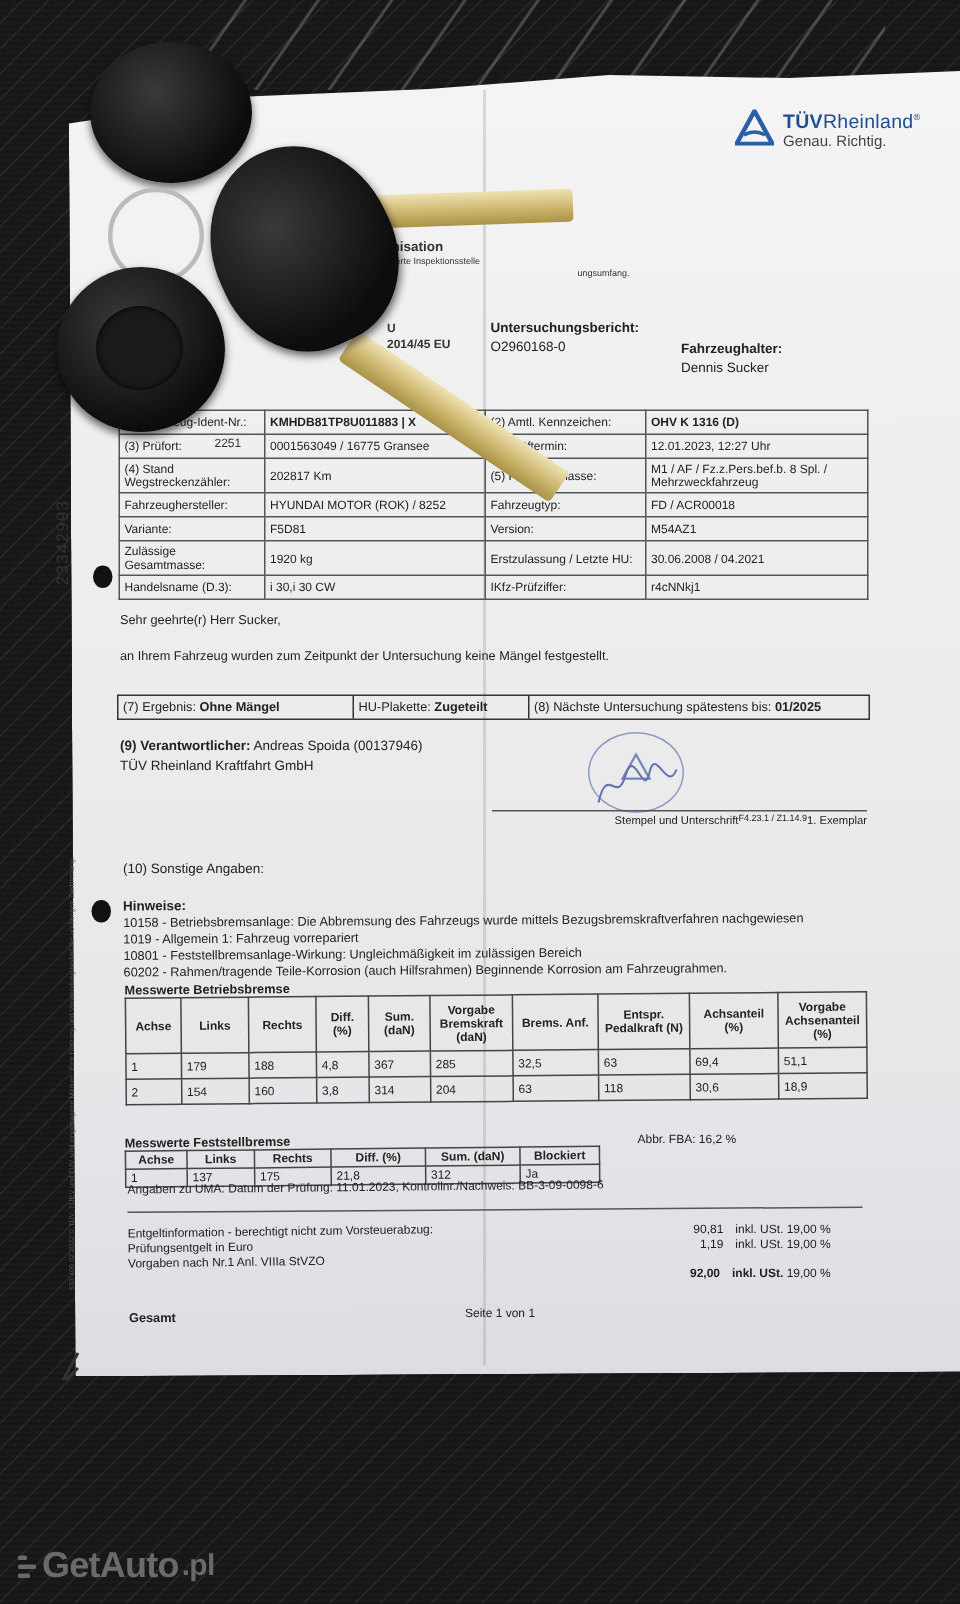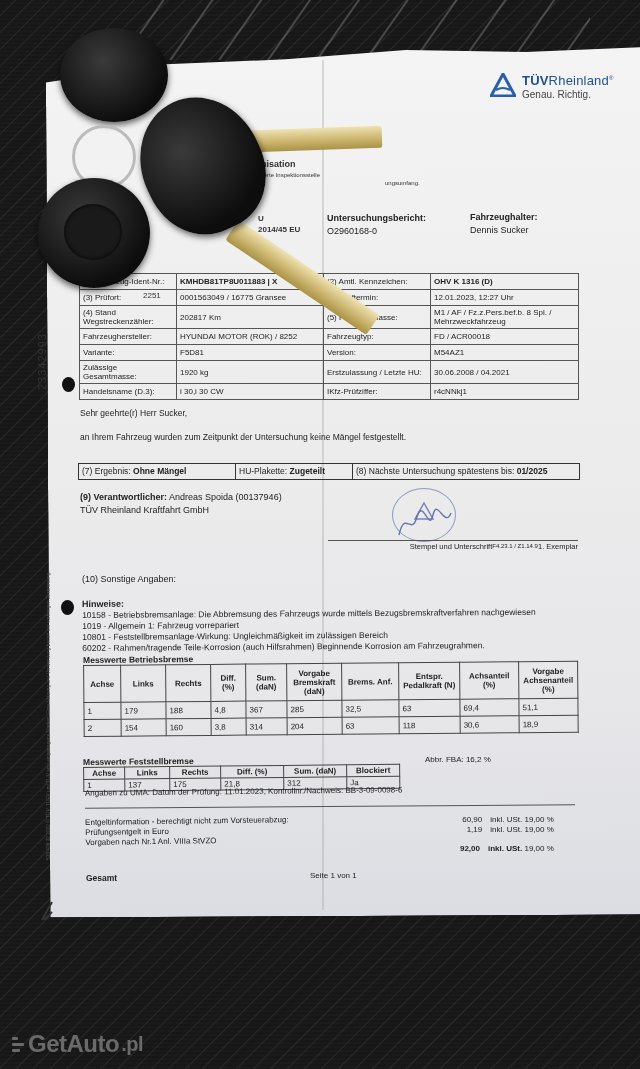--- a/index.html
+++ b/index.html
@@ -104,21 +104,21 @@
 <div class="abs hdr-frag" style="left:256px;top:128px;font-size:6px;">ditierte Inspektionsstelle</div>
 <div class="abs hdr-frag" style="left:385px;top:136px;font-size:6px;">ungsumfang.</div>
 <div class="abs hdr-frag" style="left:258px;top:170px;font-size:8px;font-weight:700;">U</div>
 <div class="abs hdr-frag" style="left:258px;top:181px;font-size:8px;font-weight:700;">2014/45 EU</div>
 <div class="abs hdr-frag" style="left:143px;top:247px;font-size:8px;">2251</div>
 
 <div class="abs" style="left:327px;top:213px;">
   <div class="lbl-b">Untersuchungsbericht:</div>
   <div class="val" style="margin-top:3px">O2960168-0</div>
 </div>
-<div class="abs" style="left:454px;top:212px;margin-left:16px;">
+<div class="abs" style="left:454px;top:227px;">
   <div class="lbl-b">Fahrzeughalter:</div>
   <div class="val" style="margin-top:3px">Dennis Sucker</div>
 </div>
 
 <table class="info">
   <tbody>
     <tr>
       <td style="width:90px">(1) Fahrzeug-Ident-Nr.:</td>
       <td class="v vb" style="width:140px">KMHDB81TP8U011883 | X</td>
       <td style="width:100px">(2) Amtl. Kennzeichen:</td>
@@ -275,21 +275,21 @@
 <div class="abs uma">Angaben zu UMA: Datum der Prüfung: 11.01.2023, Kontrollnr./Nachweis: BB-3-09-0098-6</div>
 <div class="abs hr"></div>
 
 <div class="abs fee">
   <div>Entgeltinformation - berechtigt nicht zum Vorsteuerabzug:</div>
   <div>Prüfungsentgelt in Euro</div>
   <div>Vorgaben nach Nr.1 Anl. VIIIa StVZO</div>
 </div>
 <div class="abs fee-amt">
   <div class="row">
-      <span class="amt">60,90</span>
+      <span class="amt">90,81</span>
       <span>inkl. USt. 19,00 %</span>
     </div>
   <div class="row">
       <span class="amt">1,19</span>
       <span>inkl. USt. 19,00 %</span>
     </div>
   <div class="row" style="margin-top:9px">
       <b class="amt">92,00</b>
       <span><b>inkl. USt.</b> 19,00 %</span>
     </div>

